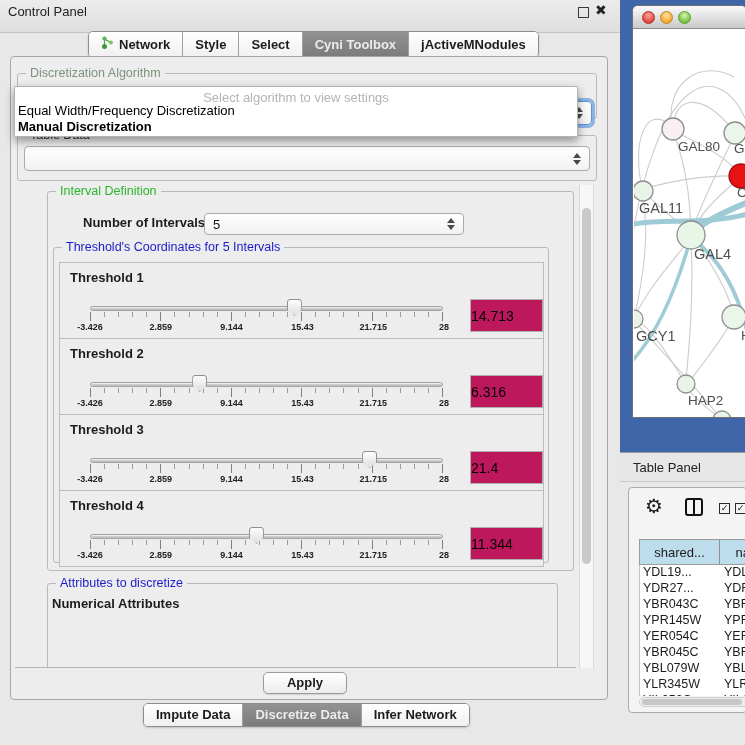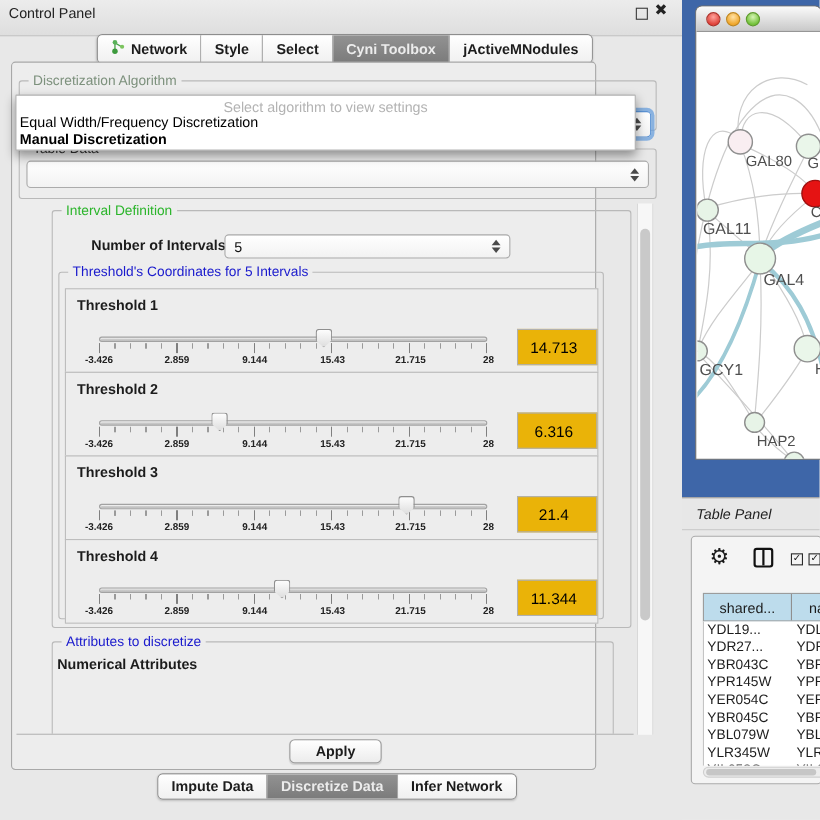--- a/index.html
+++ b/index.html
@@ -15,21 +15,21 @@
 
   .seg { position:absolute; display:flex; border:1px solid #8d8d8d; border-radius:5px; overflow:hidden;
     background:linear-gradient(#ffffff,#ededed); box-shadow:0 1px 2px rgba(0,0,0,.18); }
   .seg .tab { padding:3px 12px 4px 12px; font-size:13px; font-weight:bold; color:#1c1c1c; border-right:1px solid #9f9f9f;
     display:flex; align-items:center; gap:5px; white-space:nowrap; background:linear-gradient(#ffffff,#f0f0f0); }
   .seg .tab:last-child { border-right:none; }
   .seg .tab.selected { background:linear-gradient(#929292,#7b7b7b); color:#ececec; }
   .top-seg { left:88px; top:31px; }
   .bottom-seg { left:143px; top:703px; }
 
-  .pane { position:absolute; left:10px; top:56px; width:532px; height:644px; background:#ededed;
+  .pane { position:absolute; left:10px; top:56px; width:598px; height:644px; background:#ededed;
     border:1px solid #a8a8a8; border-radius:4px; }
 
   .tbox { position:absolute; border:1px solid #b9b9b9; border-radius:3px; }
   .tbox-title { position:absolute; top:-8px; left:8px; background:#ededed; padding:0 4px; font-size:12.5px; white-space:nowrap; }
   .t-green { color:#2cb52c; }
   .t-blue  { color:#1a1acd; }
   .t-gray-green { color:#7d917d; }
 
   .combo { position:absolute; background:linear-gradient(#ffffff,#f2f2f2); border:1px solid #ababab; border-radius:4px;
     font-size:13px; display:flex; align-items:center; padding:0 22px 0 8px; color:#111; }
@@ -59,22 +59,22 @@
   .ticks { position:absolute; left:0; top:13px; width:354px; height:9px; background-repeat:no-repeat;
     background-image:
       repeating-linear-gradient(90deg,#7f7f7f 0 1px,transparent 1px 70.4px),
       repeating-linear-gradient(90deg,#9a9a9a 0 1px,transparent 1px 14.08px);
     background-size:100% 9px,100% 5px; }
   .tick-labels { position:absolute; left:0; top:23px; width:354px; height:12px; }
   .tick-label { position:absolute; transform:translateX(-50%); font-size:9px; font-weight:bold; color:#222; white-space:nowrap; }
   .thumb { position:absolute; top:0; width:15px; height:17px; background:linear-gradient(#fdfdfd,#dedede);
     border:1px solid #8f8f8f; border-radius:3px 3px 0 0;
     clip-path:polygon(0 0,100% 0,100% 60%,50% 100%,0 60%); }
-  .thr-value { position:absolute; left:410px; top:36px; width:73px; height:33px; background:#eab308;
-    border:1px solid #b0b0b0; font-size:14px; text-align:center; padding-right:6px; font-family:"Liberation Sans",sans-serif; }
+  .thr-value { position:absolute; left:410px; top:36px; width:73px; height:33px; background:#be185d;
+    border:1px solid #b0b0b0; font-size:14px; text-align:left; padding-right:6px; font-family:"Liberation Sans",sans-serif; }
 
   .attr-sub { position:absolute; left:4px; top:12px; font-size:13px; font-weight:bold;text-align:center; }
   .attr-list { position:absolute; left:16px; top:34px; width:468px; height:51px; background:#fff; border:1px solid #bdbdbd; overflow:hidden; }
   .attr-item { padding-left:10px; font-size:13px; height:17px; line-height:17px; white-space:nowrap; }
   .attr-scroll { position:absolute; right:2px; top:3px; width:9px; height:44px; background:#b9b9b9; border-radius:4px; }
 
   .vscroll { position:absolute; left:568px; top:128px; width:15px; height:483px; background:#f7f7f7;
     border-left:1px solid #d8d8d8; border-right:1px solid #d8d8d8; }
   .vscroll .vthumb { position:absolute; left:2px; top:23px; width:9px; height:356px; background:#c9c9c9; border-radius:5px; }
 
@@ -89,21 +89,21 @@
     background:linear-gradient(#fafafa,#c9c9c9); border-bottom:1px solid #8b8b8b; display:flex; align-items:center; gap:5px; padding-left:9px; }
   .light { width:13px; height:13px; border-radius:50%; }
   .light.red   { background:radial-gradient(circle at 50% 32%,#ffa49d,#e0443c 70%); border:1px solid #ad332c; }
   .light.yellow{ background:radial-gradient(circle at 50% 32%,#ffe2a6,#f0a72c 70%); border:1px solid #bf861e; }
   .light.green { background:radial-gradient(circle at 50% 32%,#d6f4b4,#74c23c 70%); border:1px solid #5d9a2c; }
   .net-canvas { position:absolute; left:1px; top:23px; }
 
   
   .tp-headerbar { position:absolute; left:620px; top:452px; width:125px; height:30px; background:#e7e7e7;
     border-top:1px solid #9a9a9a; border-bottom:1px solid #cacaca; }
-  .tp-title { position:absolute; left:13px; top:7px; font-size:13px; color:#222;font-style:italic; }
+  .tp-title { position:absolute; left:13px; top:7px; font-size:13px; color:#222; }
   .tp-subpanel { position:absolute; left:628px; top:487px; width:119px; height:226px; background:#f4f4f4;
     border:1px solid #ababab; border-radius:4px; }
   .gear { position:absolute; left:16px; top:6px; font-size:20px; color:#1a1a1a; font-family:"DejaVu Sans",sans-serif; }
   .col-icon { position:absolute; left:56px; top:10px; width:18px; height:18px; border:2px solid #111; border-radius:3px; }
   .col-icon:before { content:""; position:absolute; left:6px; top:0; width:2px; height:14px; background:#111; }
   .cb { position:absolute; top:15px; width:11px; height:11px; border:1.5px solid #2a2a2a; font-size:9px; line-height:9px; text-align:center; color:#111; font-family:"DejaVu Sans",sans-serif; }
   .cb1 { left:90px; } .cb2 { left:106px; }
   .grid { position:absolute; left:10px; top:51px; width:112px; }
   .grid-header { display:flex; height:26px; border:1px solid #9c9c9c; background:#bddcec; }
   .grid-header .hc { font-size:13px; color:#1c1c1c; display:flex; align-items:center; justify-content:center; overflow:hidden; white-space:nowrap; }

